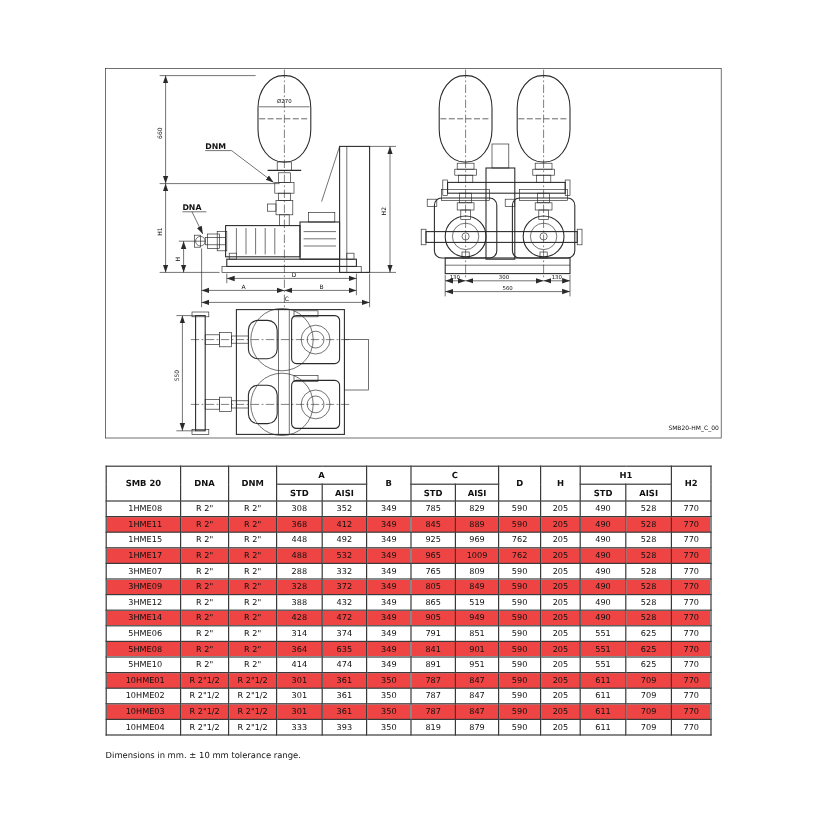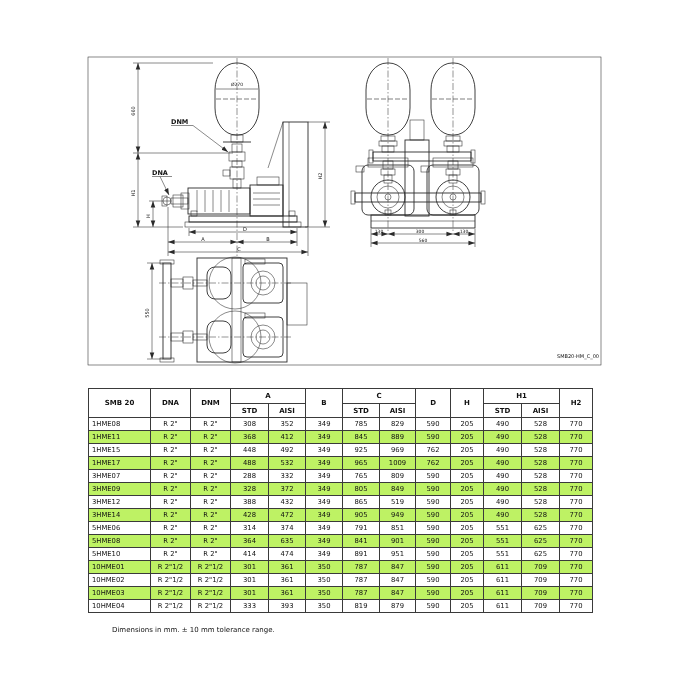--- a/index.html
+++ b/index.html
@@ -14,23 +14,23 @@
   text{fill:#111;}
   .t4{font-size:4.5px;}
   .t5{font-size:5px;}
   .t6{font-size:6.5px;font-weight:bold;}
   #tablewrap{position:absolute;left:88px;top:388px;width:504px;}
   table{border-collapse:collapse;table-layout:fixed;width:504px;font-size:7px;}
   th,td{border:1px solid #3a3a3a;text-align:center;padding:0;overflow:hidden;white-space:nowrap;}
   thead tr.r1 th{height:14px;font-size:7px;}
   thead tr.r2 th{height:13px;font-size:7px;}
   tbody td{height:12px;font-size:6.8px;}
-  tbody td.mod{text-align:left;padding-left:3px;}
-  tbody tr.g{background:#bef264;}
-  .foot-note{position:absolute;left:88px;top:626px;font-size:7px;color:#111;margin-left:24px;}
+  tbody td.mod{text-align:center;padding-left:3px;}
+  tbody tr.g{background:#ef4444;}
+  .foot-note{position:absolute;left:88px;top:626px;font-size:7px;color:#111;}
   .foot-ref{position:absolute;left:88px;top:621px;width:504px;text-align:right;font-size:7px;color:#111;}
 </style>
 </head>
 <body>
 
 <div class="page">
 
 <svg id="drawing" width="530" height="348" viewBox="0 0 530 348">
   <defs>
     <marker id="ar" viewBox="0 0 8 8" refX="7.5" refY="4" markerWidth="7" markerHeight="7" markerUnits="userSpaceOnUse" orient="auto-start-reverse">

